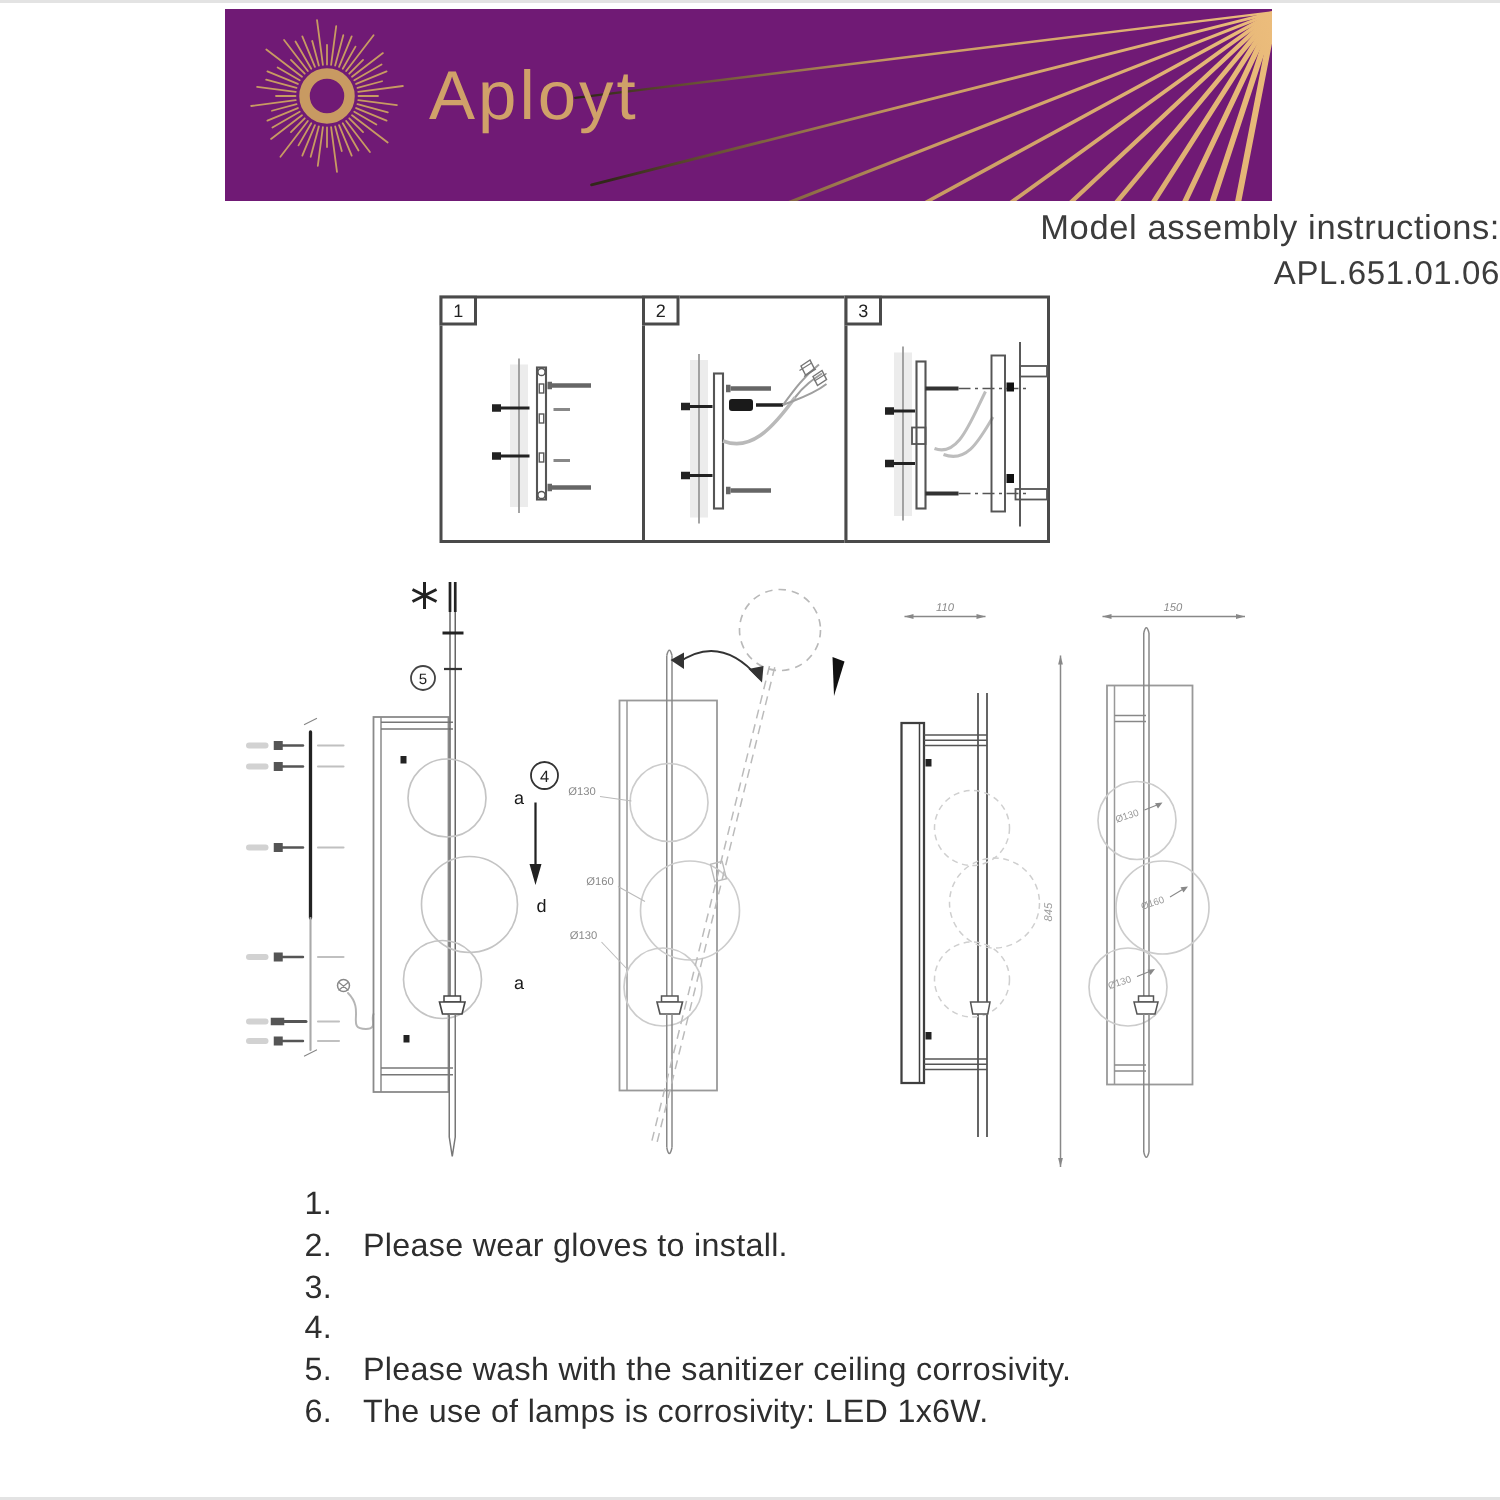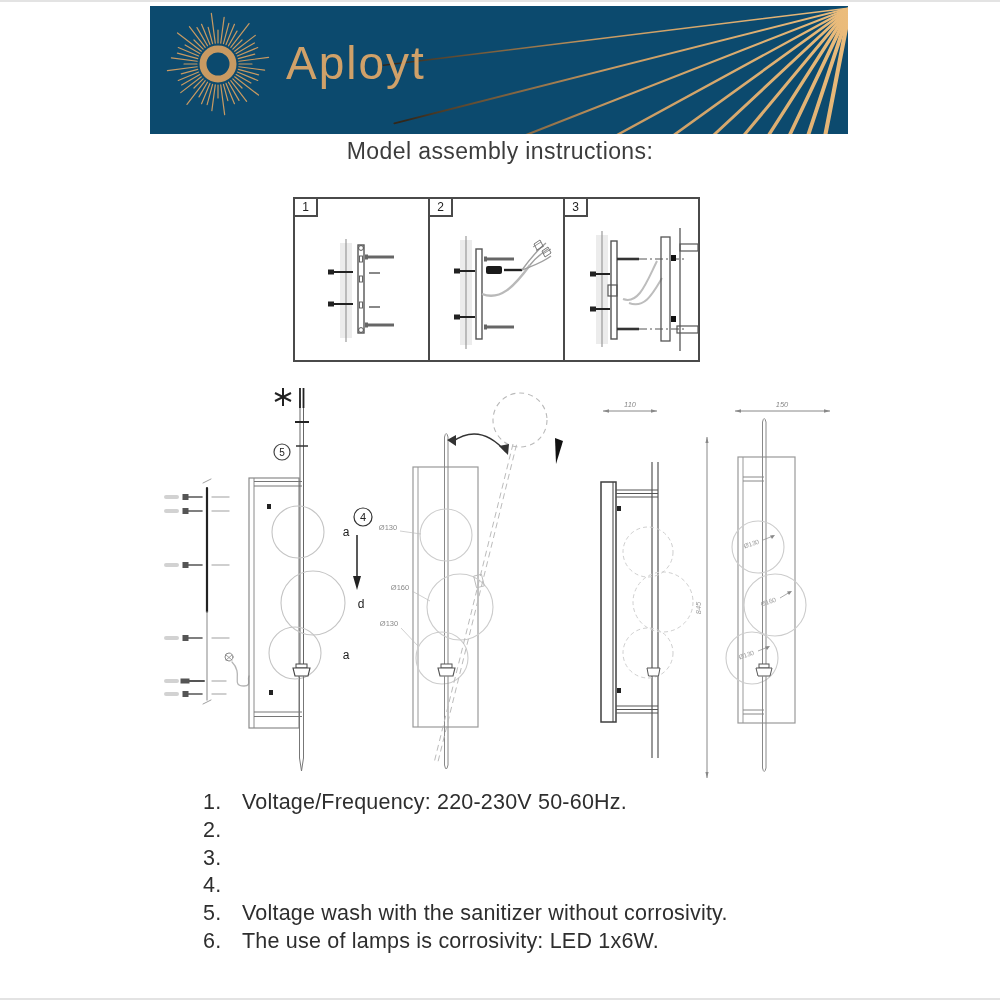--- a/index.html
+++ b/index.html
@@ -1,26 +1,26 @@
 <!DOCTYPE html>
 <html><head>
 <meta charset="utf-8">
 <style>
   html,body{margin:0;padding:0;background:#fff;}
   #page{position:relative;width:1000px;height:1000px;background:#ffffff;overflow:hidden;
         font-family:"Liberation Sans", sans-serif;}
   .edge{position:absolute;left:0;width:1000px;height:2px;background:#e3e3e3;}
   
-  #banner{position:absolute;left:150px;top:6px;width:698px;height:128px;background:#0c4a6e;}
+  #banner{position:absolute;left:150px;top:6px;width:698px;height:128px;background:#701a75;}
   #banner svg{position:absolute;left:0;top:0;}
   #brand{position:absolute;left:136px;top:30px;width:260px;height:66px;
          font-size:46px;letter-spacing:2px;color:#d0a169;font-weight:400;
          font-family:"Liberation Sans", sans-serif;}
   
-  #title-block{position:absolute;left:0;top:138px;width:1000px;text-align:center;color:#3c3c3c;}
+  #title-block{position:absolute;left:0;top:138px;width:1000px;text-align:right;color:#3c3c3c;}
   #title-line1{font-size:23px;letter-spacing:.4px;}
   #title-line2{font-size:22px;margin-top:4px;letter-spacing:.4px;}
   
   #steps{position:absolute;left:293px;top:197px;width:407px;height:165px;display:flex;}
   .stepbox{position:relative;flex:1;border:2px solid #4a4a4a;background:#fff;}
   .stepbox + .stepbox{margin-left:-2px;}
   .badge{position:absolute;top:-2px;left:-2px;width:21px;height:16px;border:2px solid #4a4a4a;
          background:#fff;display:flex;align-items:center;justify-content:center;
          font-size:12px;color:#222;z-index:2;}
   .stepbox svg{position:absolute;left:0;top:0;}
@@ -111,20 +111,21 @@
           <line x1="700" y1="2" x2="498.4004873005215" y2="426.5675876457514" stroke="url(#rayGrad)" stroke-width="3.6" stroke-linecap="round"></line>
           <line x1="700" y1="2" x2="553.2025882992507" y2="448.4868642165867" stroke="url(#rayGrad)" stroke-width="3.85" stroke-linecap="round"></line>
           <line x1="700" y1="2" x2="610.3197721730239" y2="463.36477622040206" stroke="url(#rayGrad)" stroke-width="4.1" stroke-linecap="round"></line>
         </g>
     </svg>
     <div id="brand">Aployt</div>
   </div>
 
   <div id="title-block">
     <div id="title-line1">Model assembly instructions:</div>
+    <div id="title-line2">APL.651.01.06</div>
   </div>
 
   <div id="steps">
     <div class="stepbox">
       <div class="badge">1</div>
       <svg width="131" height="161" viewBox="0 0 131 161">
         <rect x="45" y="44" width="12" height="95" fill="#ececec"></rect>
         <line x1="51" y1="40" x2="51" y2="143" stroke="#9a9a9a" stroke-width="1.2"></line>
         <rect x="63" y="46" width="6" height="88" fill="none" stroke="#555" stroke-width="1.4"></rect>
         <circle cx="66" cy="49" r="2.4" fill="none" stroke="#555" stroke-width="1"></circle>
@@ -367,33 +368,33 @@
       <path d="M606,288 h16 l-2,8 h-12 z" fill="#fff" stroke="#555" stroke-width="1"></path>
       <line x1="612.5" y1="296" x2="612.5" y2="388" stroke="#888" stroke-width="1"></line>
       <line x1="616" y1="296" x2="616" y2="388" stroke="#888" stroke-width="1"></line>
       <path d="M612.5,388 Q614.2,395 616,388" fill="none" stroke="#888" stroke-width="1"></path>
     </g>
   </svg>
 
   <div id="instructions">
     <div class="inst-row">
       <span class="inst-num">1.</span>
-      <span>Voltage/Frequency: 220-230V 50-60Hz.</span>
     </div>
     <div class="inst-row">
       <span class="inst-num">2.</span>
+      <span>Please wear gloves to install.</span>
     </div>
     <div class="inst-row">
       <span class="inst-num">3.</span>
     </div>
     <div class="inst-row">
       <span class="inst-num">4.</span>
     </div>
     <div class="inst-row">
       <span class="inst-num">5.</span>
-      <span>Voltage wash with the sanitizer without corrosivity.</span>
+      <span>Please wash with the sanitizer ceiling corrosivity.</span>
     </div>
     <div class="inst-row">
       <span class="inst-num">6.</span>
       <span>The use of lamps is corrosivity: LED 1x6W.</span>
     </div>
   </div>
 </div>
 
 </body></html>

